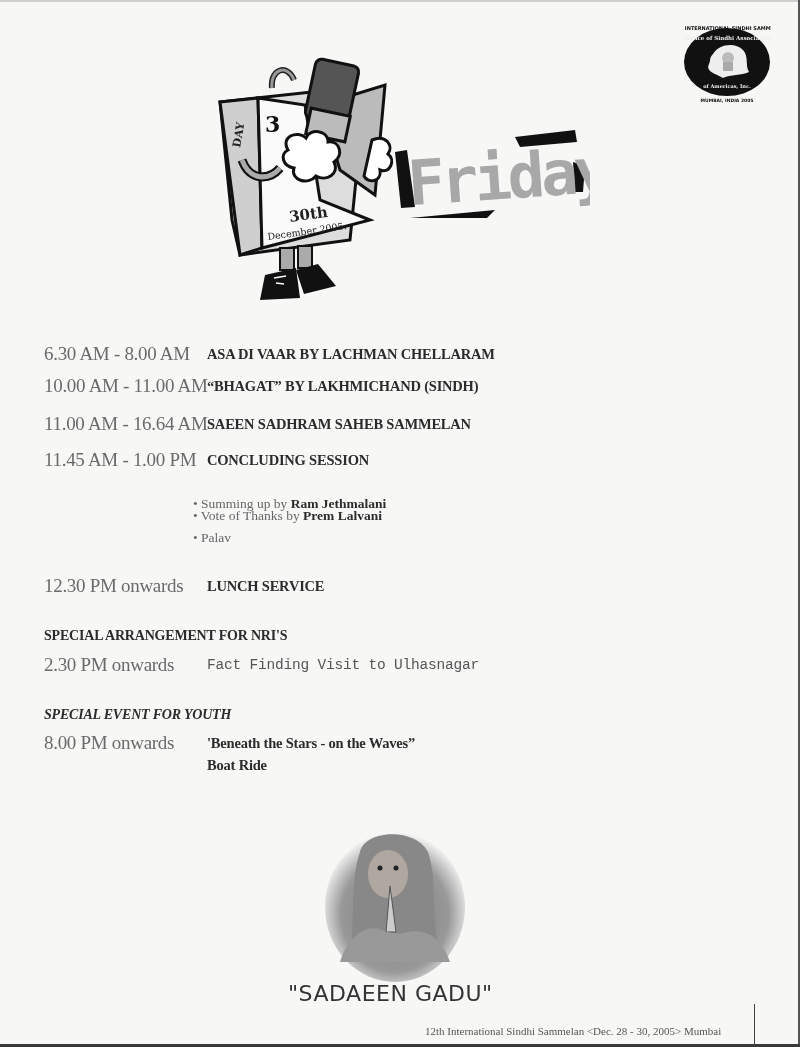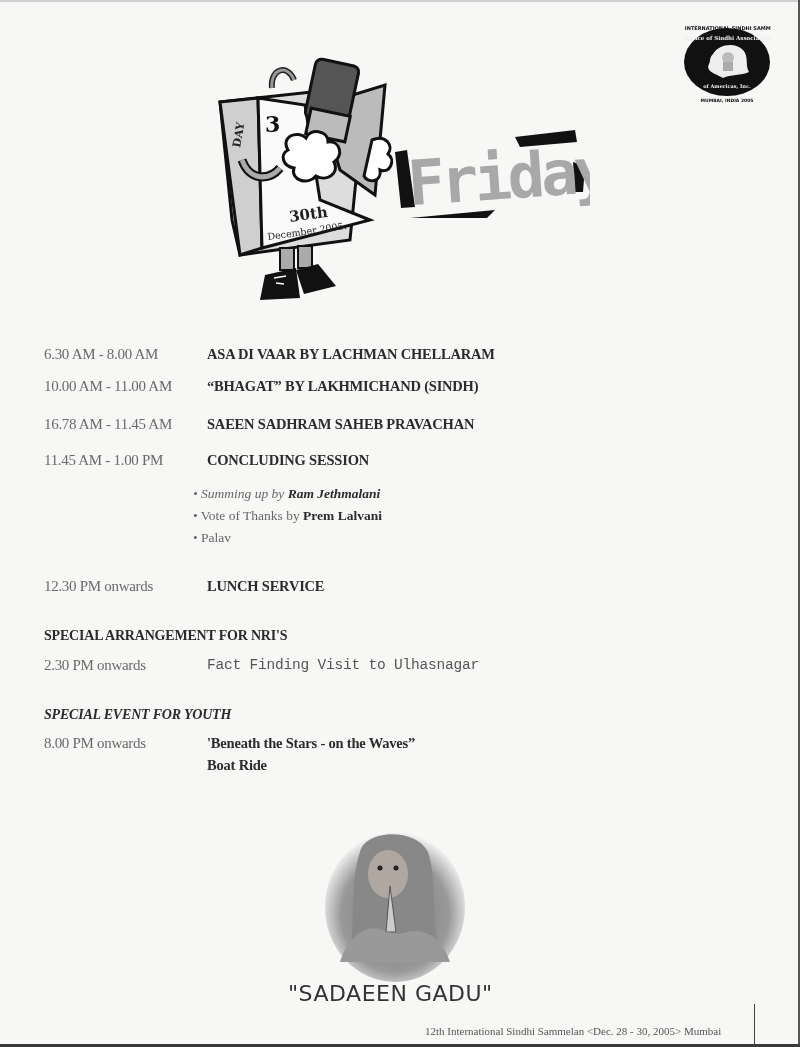--- a/index.html
+++ b/index.html
@@ -15,21 +15,21 @@
 
   
   .logo { position:absolute; left:683px; top:14px; width:88px; height:90px; }
 
   
   .mascot { position:absolute; left:210px; top:50px; width:200px; height:255px; }
   .friday { position:absolute; left:395px; top:122px; width:195px; height:100px; }
 
   
   .row { position:absolute; left:44px; font-size:14px; line-height:18px; white-space:nowrap; }
-  .time { position:absolute; left:0; color:#6a6a6a; font-size:15px; letter-spacing:-0.3px; }
+  .time { position:absolute; left:0; color:#6a6a6a; font-size:19px; letter-spacing:-0.3px; }
   .event { position:absolute; left:149px; font-weight:bold; color:#2b2b2b; font-size:14.5px; letter-spacing:-0.2px;margin-left:14px; }
   .event.light { font-weight:normal; color:#555;font-family:Liberation Mono, monospace; }
 
   .bullet { position:absolute; left:193px; font-size:13.5px; color:#666; white-space:nowrap; }
   .bullet b { color:#2b2b2b; }
 
   .section-title { position:absolute; left:44px; font-weight:bold; font-size:14px; color:#2b2b2b; letter-spacing:-0.2px; white-space:nowrap; }
 
   .girl { position:absolute; left:320px; top:822px; width:150px; height:160px; }
   .caption {
@@ -109,29 +109,29 @@
 
 <div class="row" style="top:345px;">
   <span class="time">6.30 AM - 8.00 AM</span>
   <span class="event">ASA DI VAAR  BY LACHMAN CHELLARAM</span>
 </div>
 <div class="row" style="top:377px;">
   <span class="time">10.00 AM - 11.00 AM</span>
   <span class="event">“BHAGAT” BY LAKHMICHAND (SINDH)</span>
 </div>
 <div class="row" style="top:415px;">
-  <span class="time">16.78 AM - 11.45 AM</span>
-  <span class="event">SAEEN SADHRAM SAHEB  PRAVACHAN</span>
+  <span class="time">11.00 AM - 16.64 AM</span>
+  <span class="event">SAEEN SADHRAM SAHEB  SAMMELAN</span>
 </div>
 <div class="row" style="top:451px;">
   <span class="time">11.45 AM - 1.00 PM</span>
   <span class="event">CONCLUDING SESSION</span>
 </div>
 
-<div class="bullet" style="top:486px;font-style:italic;">
+<div class="bullet" style="top:496px;">
   <span>• Summing up by </span><b>Ram Jethmalani</b>
 </div>
 <div class="bullet" style="top:508px;">
   <span>• Vote of Thanks  by </span><b>Prem Lalvani</b>
 </div>
 <div class="bullet" style="top:530px;">
   <span>• Palav</span><b></b>
 </div>
 
 <div class="row" style="top:577px;">

